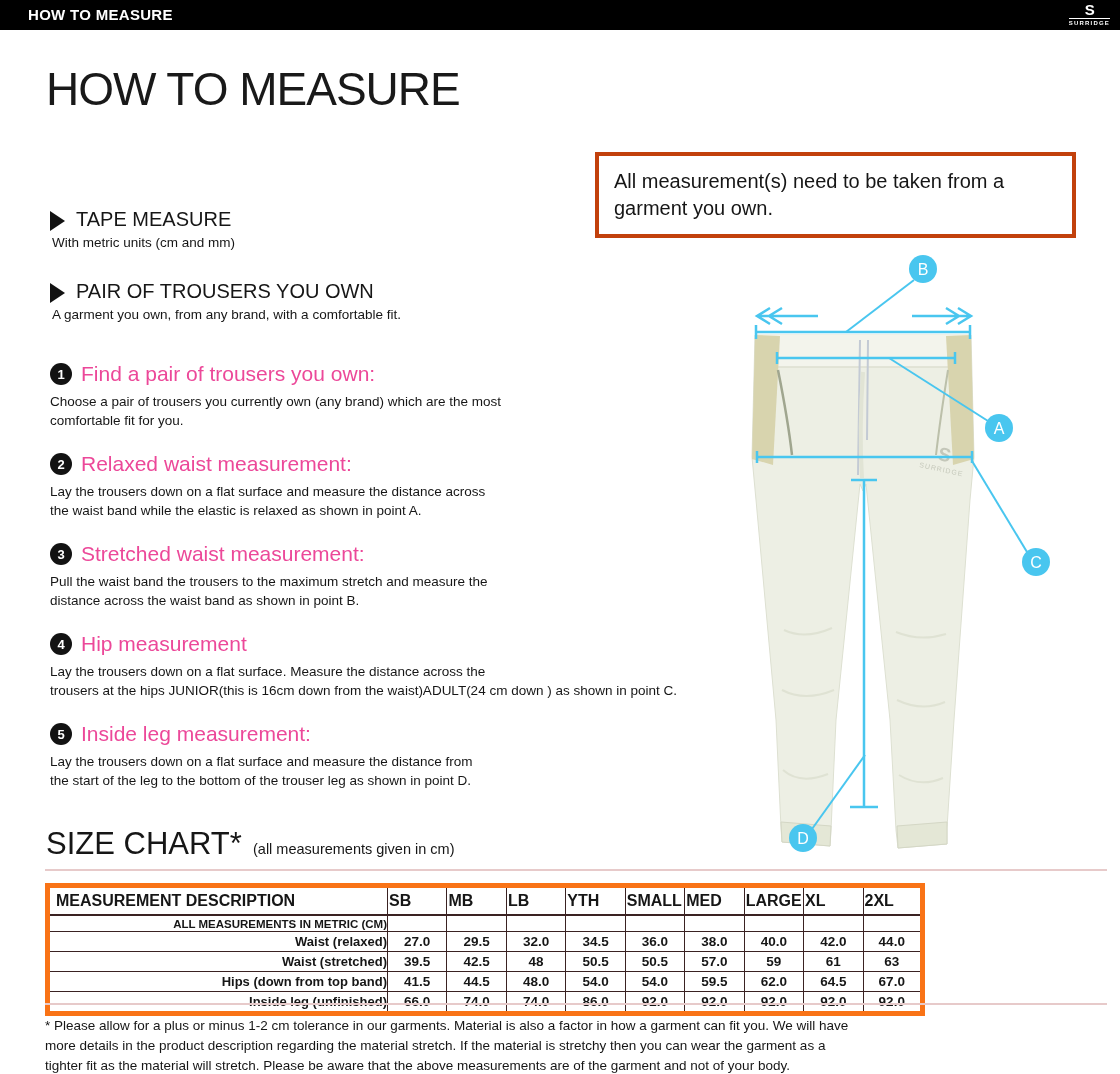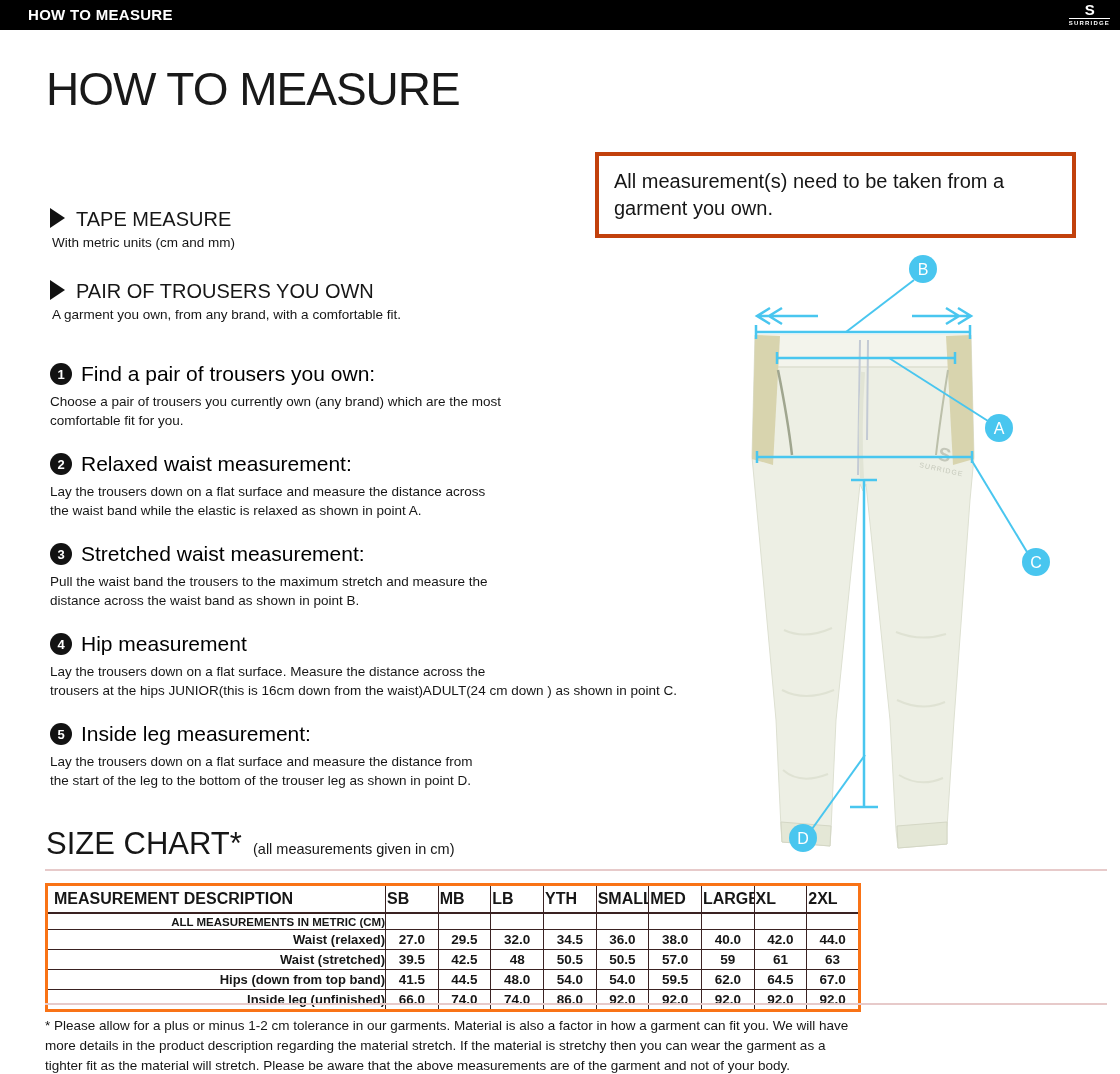--- a/index.html
+++ b/index.html
@@ -10,43 +10,43 @@
   .topbar-title { position:absolute; left:28px; top:0; line-height:30px; color:#fff; font-size:15px; font-weight:bold; letter-spacing:.3px; }
   .logo { position:absolute; right:10px; top:2px; text-align:center; color:#fff; line-height:1; }
   .logo-s { font-size:15px; font-weight:bold; letter-spacing:-1px; }
   .logo-name { font-size:6px; font-weight:bold; letter-spacing:1.2px; margin-top:1px; border-top:1px solid #fff; padding-top:1px; }
 
   .page-title { position:absolute; left:46px; top:62px; margin:0; font-size:46px; font-weight:400; letter-spacing:-1px; color:#191919; }
 
   .ywn-heading { position:absolute; left:50px; top:146px; font-size:29px; font-weight:400; }
 
   .need-item { position:absolute; left:50px; }
-  .need-item .row { display:flex; align-items:flex-start; gap:11px; }
+  .need-item .row { display:flex; align-items:flex-end; gap:11px; }
   .tri-icon { width:0; height:0; border-left:15px solid #121212; border-top:10px solid transparent; border-bottom:10px solid transparent; }
   .need-label { font-size:20px; }
   .need-desc { font-size:13.5px; margin-top:4px; margin-left:2px; }
 
   .step { position:absolute; left:50px; width:710px; }
   .step-head { display:flex; align-items:center; gap:9px; }
   .step-num { width:22px; height:22px; border-radius:50%; background:#121212; color:#fff; font-size:13px; font-weight:bold; display:flex; align-items:center; justify-content:center; flex:0 0 auto; }
-  .step-title { font-size:21px; color:#000000; }
+  .step-title { font-size:21px; color:#ec4899; }
   .step-body { font-size:13.5px; line-height:19px; margin-top:6px; white-space:pre-line; }
 
   .notice-box { position:absolute; left:595px; top:152px; width:443px; border:4px solid #c2410c; padding:12px 15px; font-size:20px; line-height:27px; }
 
   .diagram { position:absolute; left:700px; top:250px; width:400px; height:630px; }
 
   .size-chart-heading { position:absolute; left:46px; top:826px; font-size:31px; font-weight:400; }
   .size-chart-sub { position:absolute; left:253px; top:841px; font-size:14.5px; }
 
   .rule { position:absolute; left:45px; width:1062px; height:2px; background:#e7caca; }
   #rule-top { top:869px; }
   #rule-bottom { top:1003px; }
 
-  .size-table { position:absolute; left:45px; top:883px; width:816px; border-collapse:collapse; table-layout:fixed; border:3px solid #f97316;padding-left:48px; }
+  .size-table { position:absolute; left:45px; top:883px; width:880px; border-collapse:collapse; table-layout:fixed; border:5px solid #f97316;padding-left:48px; }
   .size-table th, .size-table td { border:1px solid #3a2222; overflow:hidden; }
   .size-table th { font-size:16px; font-weight:bold; padding:4px 1px; text-align:left; }
   .size-table th.desc { text-align:left; padding-left:6px; width:330px; }
   .size-table thead th { border-bottom:2px solid #3a2222; }
   .size-table td { text-align:center; font-size:13.5px; font-weight:bold; padding:1px 0; height:17px; }
   .size-table td.desc { text-align:right; padding-left:6px; font-size:13px; }
   .size-table tr.metric-row td { height:13px; }
   .size-table tr.metric-row td.desc { font-size:11.5px; }
 
   .footnote { position:absolute; left:45px; top:1016px; width:1062px; font-size:13.5px; line-height:20px; white-space:pre-line; }

